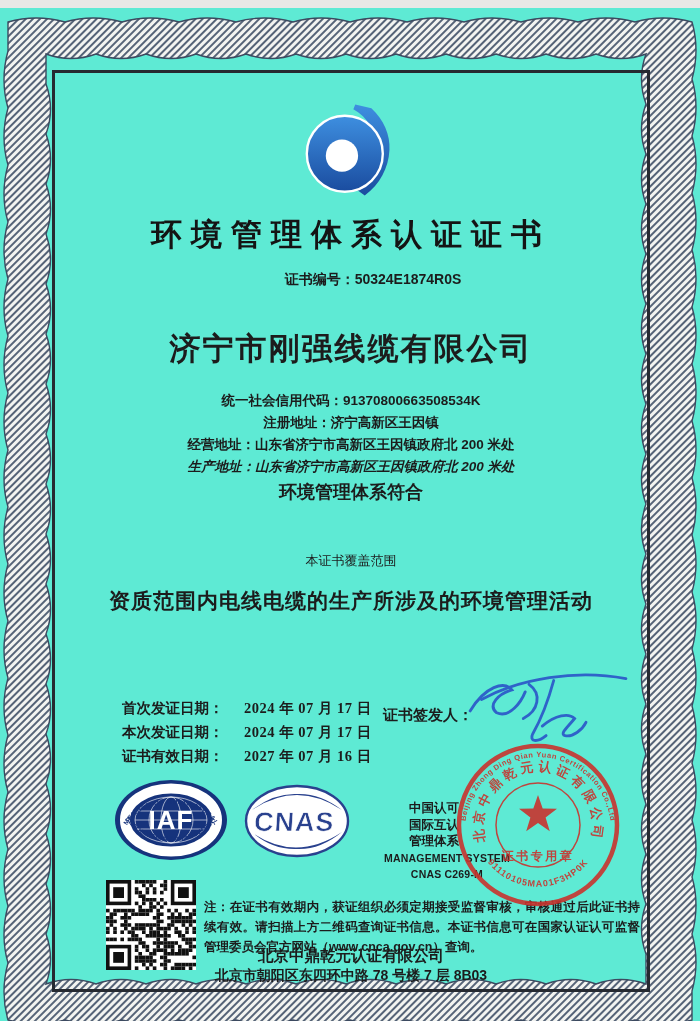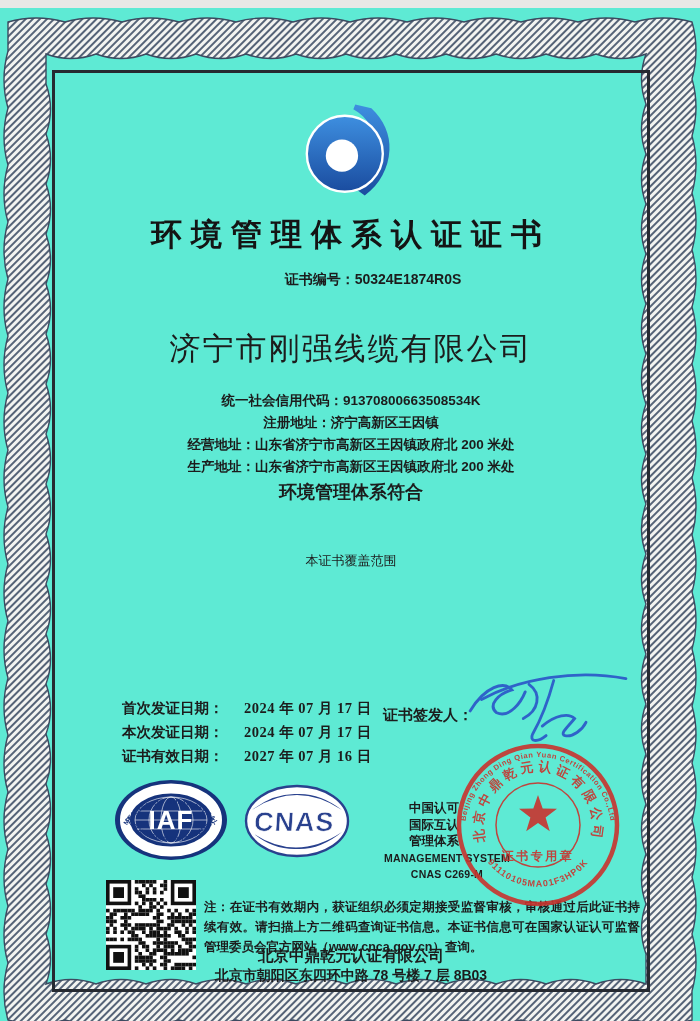--- a/index.html
+++ b/index.html
@@ -5,25 +5,25 @@
   html,body{margin:0;padding:0;background:#e8e8e6;}
   .page{position:relative;width:700px;height:1021px;margin:8px auto;background:#5eead4;
         font-family:"Liberation Sans","DejaVu Sans",sans-serif;color:#1c1c1c;overflow:hidden;}
   .border-svg{position:absolute;left:0;top:0;z-index:0;}
   .frame{position:absolute;left:52px;top:62px;right:50px;bottom:37px;border:3px solid #262a31;z-index:1;}
   .abs{position:absolute;left:52px;right:50px;text-align:center;z-index:2;}
   .logo-wrap{position:absolute;left:0;right:0;top:92px;text-align:center;z-index:2;}
   .title{top:206px;font-size:31px;font-weight:bold;letter-spacing:9px;color:#141414;}
   .certno{top:263px;font-size:14px;font-weight:600;padding-left:44px;}
   .certify{top:295px;font-size:15px;font-weight:600;}
-  .company{top:320px;font-size:31px;font-weight:400;letter-spacing:2px;}
+  .company{top:320px;font-size:31px;font-weight:700;letter-spacing:2px;}
   .code{top:384px;font-size:13.5px;font-weight:600;}
   .addr1{top:406px;font-size:13.5px;font-weight:600;}
   .addr2{top:428px;font-size:13.5px;font-weight:600;}
-  .addr3{top:450px;font-size:13.5px;font-weight:600;}
+  .addr3{top:450px;font-size:13.5px;font-weight:600;font-style:italic;}
   .conform{top:472px;font-size:18px;font-weight:bold;}
   .standard{top:498px;font-size:28px;font-weight:bold;letter-spacing:.5px;}
   .scopehead{top:544px;font-size:13px;font-weight:normal;}
   .scope{top:579px;font-size:21px;font-weight:bold;letter-spacing:1px;}
   .dates{position:absolute;left:122px;top:688px;z-index:2;}
   .date-row{display:flex;height:24px;align-items:center;font-size:14.5px;font-weight:bold;}
   .date-row .lbl{width:122px;text-align:justify;}
   .date-row .val{font-family:"Liberation Serif","DejaVu Serif",serif;letter-spacing:.5px;}
   .signer{position:absolute;left:383px;top:698px;font-size:15px;font-weight:600;z-index:2;}
   .sig{position:absolute;left:458px;top:644px;z-index:3;}
@@ -90,20 +90,21 @@
   <div class="abs company">济宁市刚强线缆有限公司</div>
 
   <div class="abs code"><span>统一社会信用代码：</span><span>91370800663508534K</span></div>
 
   <div class="abs addr1"><span>注册地址：</span><span>济宁高新区王因镇</span></div>
   <div class="abs addr2"><span>经营地址：</span><span>山东省济宁市高新区王因镇政府北 200 米处</span></div>
   <div class="abs addr3"><span>生产地址：</span><span>山东省济宁市高新区王因镇政府北 200 米处</span></div>
 
   <div class="abs conform">环境管理体系符合</div>
   <div class="abs scopehead">本证书覆盖范围</div>
+  <div class="abs scope">资质范围内电线电缆的生产所涉及的环境管理活动</div>
 
   <div class="dates">
     <div class="date-row">
         <span class="lbl">首次发证日期：</span>
         <span class="val">2024 年 07 月 17 日</span>
       </div>
     <div class="date-row">
         <span class="lbl">本次发证日期：</span>
         <span class="val">2024 年 07 月 17 日</span>
       </div>

